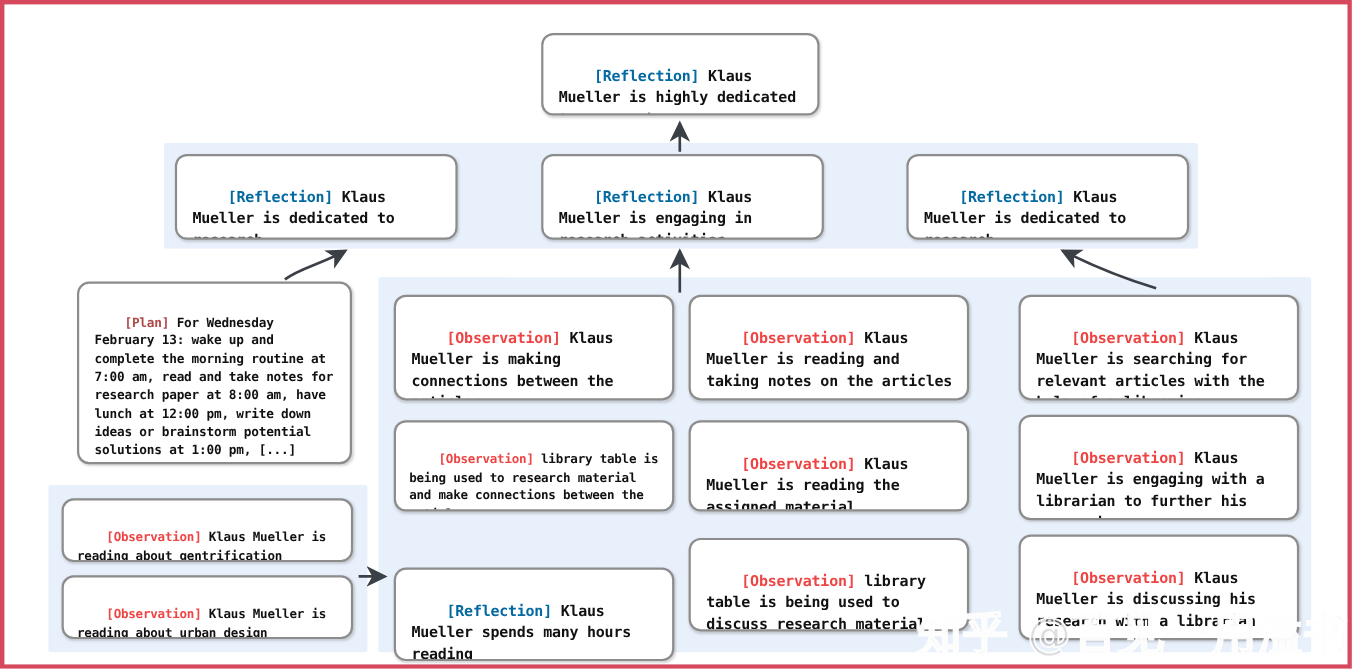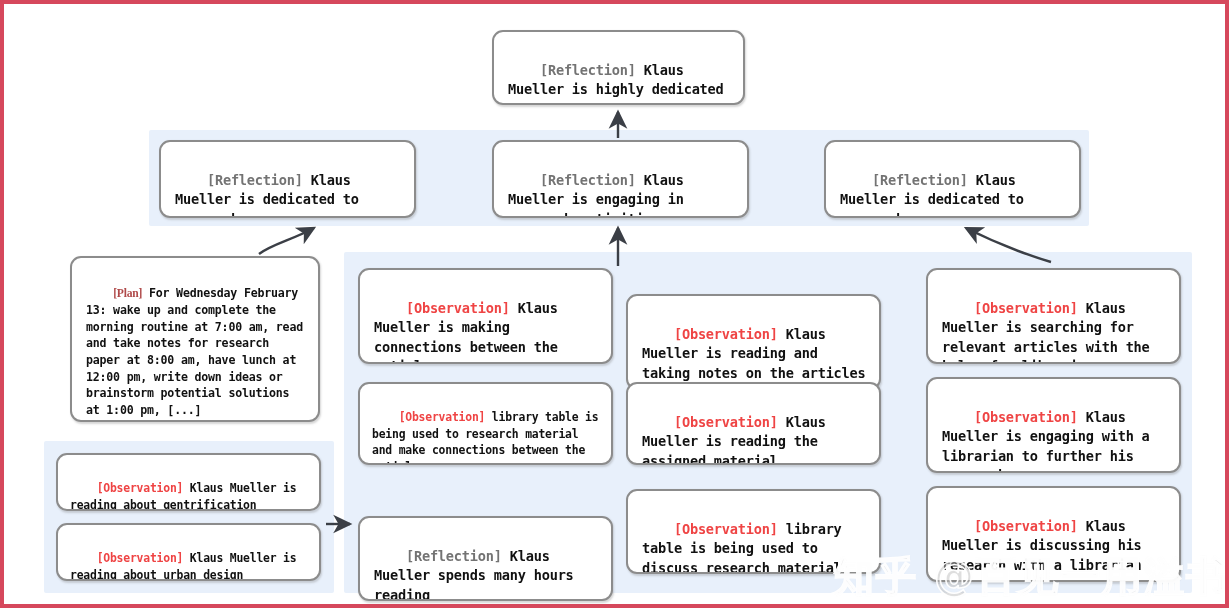--- a/index.html
+++ b/index.html
@@ -43,23 +43,23 @@
   .node.small {
     font-size: 11.4px;
     line-height: 16.4px;
     padding: 9px 10px 9px 12px;
   }
   .node.plan {
     font-size: 11.6px;
     line-height: 16.6px;
     padding: 10px 10px 10px 14px;
   }
-  .tag-reflection { color: #737373; font-weight: bold; }
+  .tag-reflection { color: #0369a1; font-weight: bold; }
   .tag-observation { color: #ef4444; font-weight: bold; }
-  .tag-plan { color: #b04a4a; font-weight: bold; font-family: Liberation Serif, serif; }
+  .tag-plan { color: #b04a4a; font-weight: bold; }
   .body-txt { color: #111111; }
 
   svg.arrows {
     position: absolute;
     left: 0; top: 0;
     width: 1229px;
     height: 608px;
     pointer-events: none;
   }
   .wm {
@@ -116,21 +116,21 @@
   </div>
 
   <div class="node small" style="left:354px; top:378px; width:255px; height:83px;">
     <span class="tag-observation">[Observation]</span><span class="body-txt"> library table is being used to research material and make connections between the articles</span>
   </div>
 
   <div class="node" style="left:354px; top:512px; width:255px; height:85px;">
     <span class="tag-reflection">[Reflection]</span><span class="body-txt"> Klaus Mueller spends many hours reading</span>
   </div>
 
-  <div class="node" style="left:622px; top:264px; width:255px; height:96px;margin-top:26px;">
+  <div class="node" style="left:622px; top:264px; width:255px; height:96px;">
     <span class="tag-observation">[Observation]</span><span class="body-txt"> Klaus Mueller is reading and taking notes on the articles</span>
   </div>
 
   <div class="node" style="left:622px; top:485px; width:255px; height:85px;">
     <span class="tag-observation">[Observation]</span><span class="body-txt"> library table is being used to discuss research material</span>
   </div>
 
   <div class="node" style="left:622px; top:378px; width:255px; height:83px;">
     <span class="tag-observation">[Observation]</span><span class="body-txt"> Klaus Mueller is reading the assigned material</span>
   </div>

